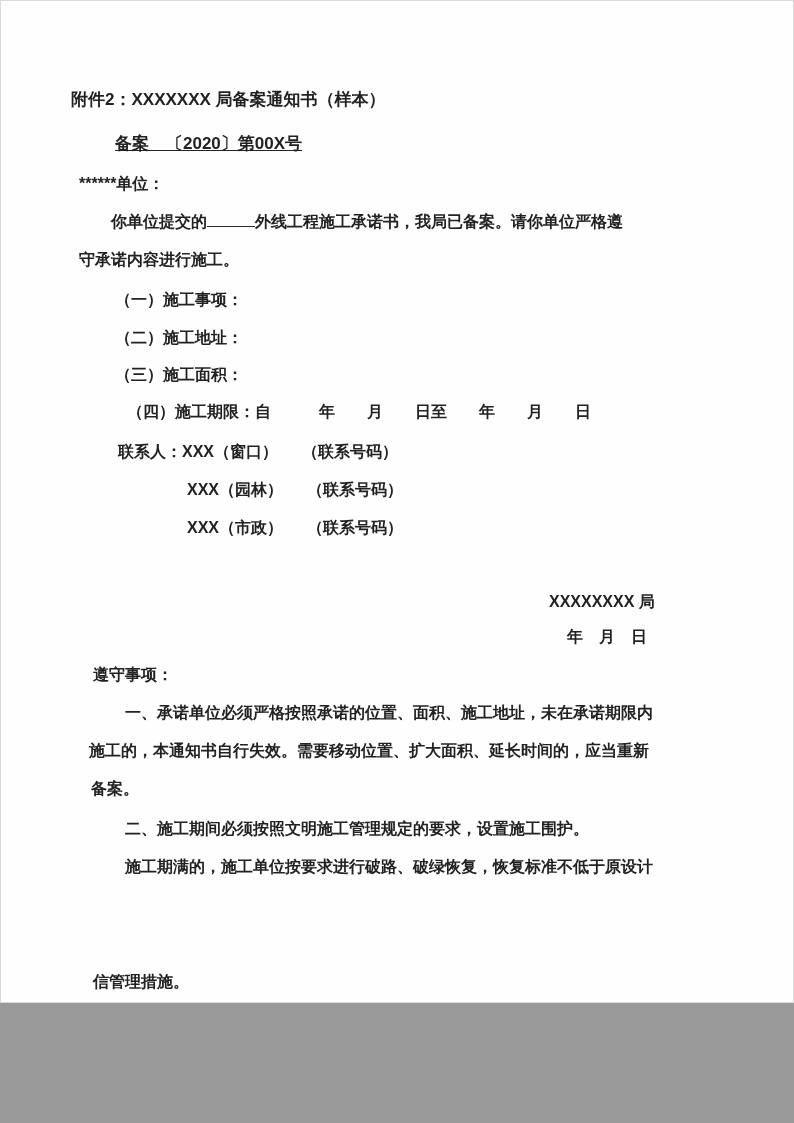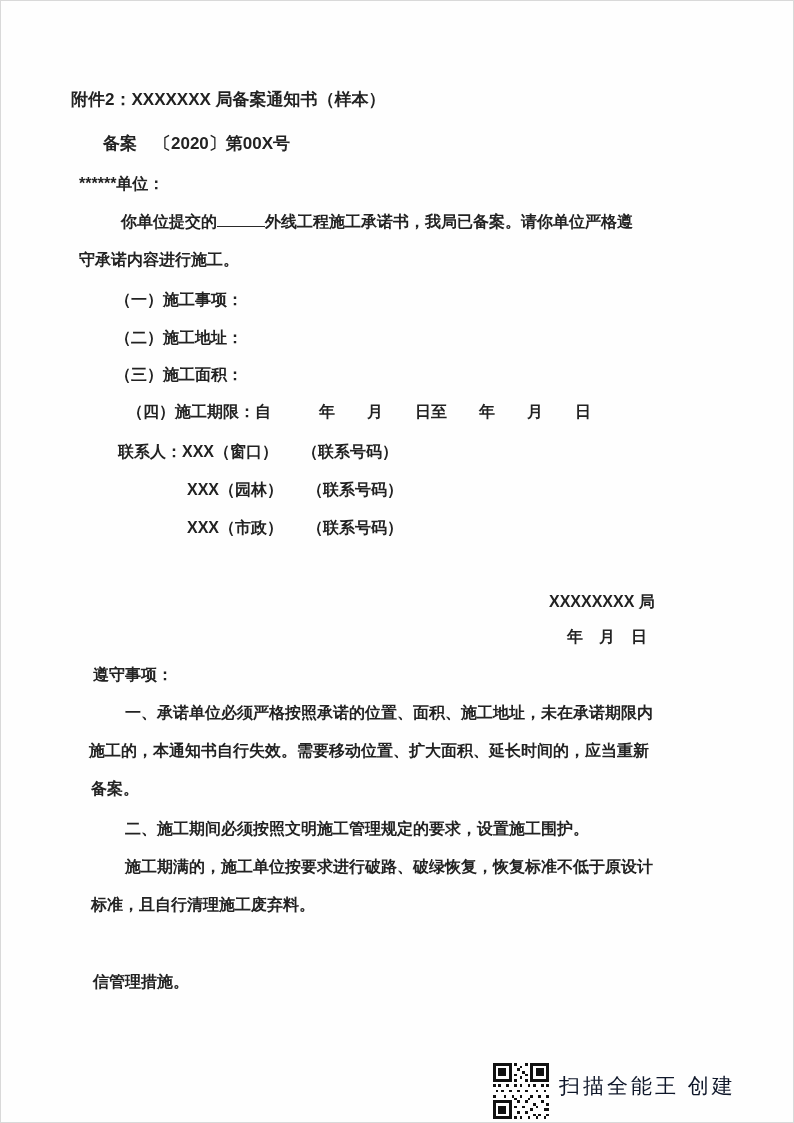--- a/index.html
+++ b/index.html
@@ -3,41 +3,41 @@
 <meta charset="utf-8">
 <style>
   html, body {
     margin: 0;
     padding: 0;
     background: #9a9a9a;
   }
   .page {
     position: relative;
     width: 794px;
-    height: 1123px;
+    height: 1003px;
     margin: 0 auto;
     background: #fefefe;
     border: 1px solid #d9d9d9;
     box-sizing: border-box;
     overflow: hidden;
     font-family: "Liberation Sans", "DejaVu Sans", sans-serif;
     color: #1f1f1f;
   }
   .line {
     position: absolute;
     font-size: 16px;
     font-weight: 700;
     line-height: 22px;
     white-space: pre;
     color: #222;
   }
   .title      { left: 70px;  top: 88px;  font-size: 17px; }
-  .doc-number { left: 102px; top: 132px; font-size: 17px; }
+  .doc-number { left: 114px; top: 132px; font-size: 17px; text-decoration: underline; }
   .addressee  { left: 78px;  top: 172px; }
-  .body-l1    { left: 120px; top: 210px; }
+  .body-l1    { left: 110px; top: 210px; }
   .body-l2    { left: 78px;  top: 248px; }
   .blank-underline {
     display: inline-block;
     width: 48px;
     height: 15px;
     border-bottom: 1.5px solid #2a2a2a;
     vertical-align: baseline;
   }
   .item-0 { left: 114px; top: 288px; }
   .item-1 { left: 114px; top: 326px; }
@@ -106,21 +106,20 @@
   <div class="line sig-date">年　月　日</div>
 
   <div class="line rules-heading">遵守事项：</div>
 
   <div class="line r1-l1">一、承诺单位必须严格按照承诺的位置、面积、施工地址，未在承诺期限内</div>
   <div class="line r1-l2">施工的，本通知书自行失效。需要移动位置、扩大面积、延长时间的，应当重新</div>
   <div class="line r1-l3">备案。</div>
 
   <div class="line r2-l1">二、施工期间必须按照文明施工管理规定的要求，设置施工围护。</div>
   <div class="line r2b-l1">施工期满的，施工单位按要求进行破路、破绿恢复，恢复标准不低于原设计</div>
-  <div class="line r2b-l2">标准，且自行清理施工废弃料。</div>
 
   <div class="line r3-l2">信管理措施。</div>
 
   <svg class="qr" viewBox="0 0 21 21" shape-rendering="crispEdges" xmlns="http://www.w3.org/2000/svg">
     <rect x="0" y="0" width="21" height="21" fill="#ffffff"></rect>
     <g fill="#111111">
 
       <rect x="0" y="0" width="7" height="7"></rect>
       <rect x="14" y="0" width="7" height="7"></rect>
       <rect x="0" y="14" width="7" height="7"></rect>

